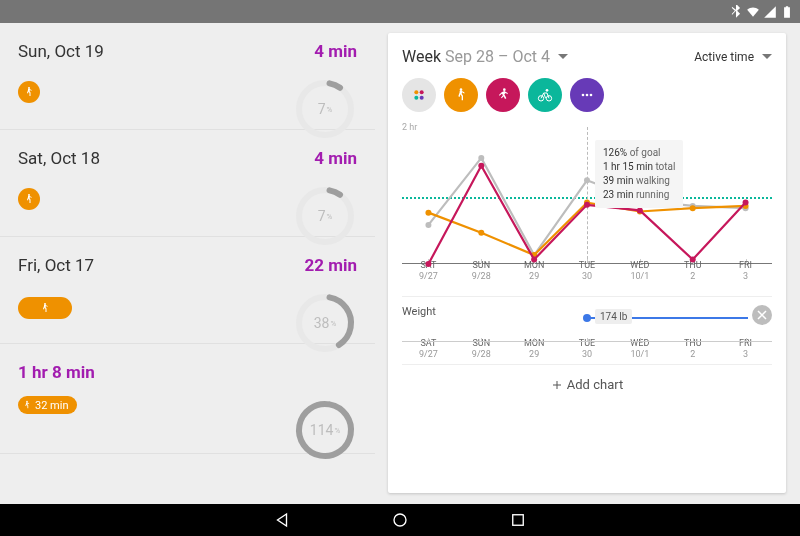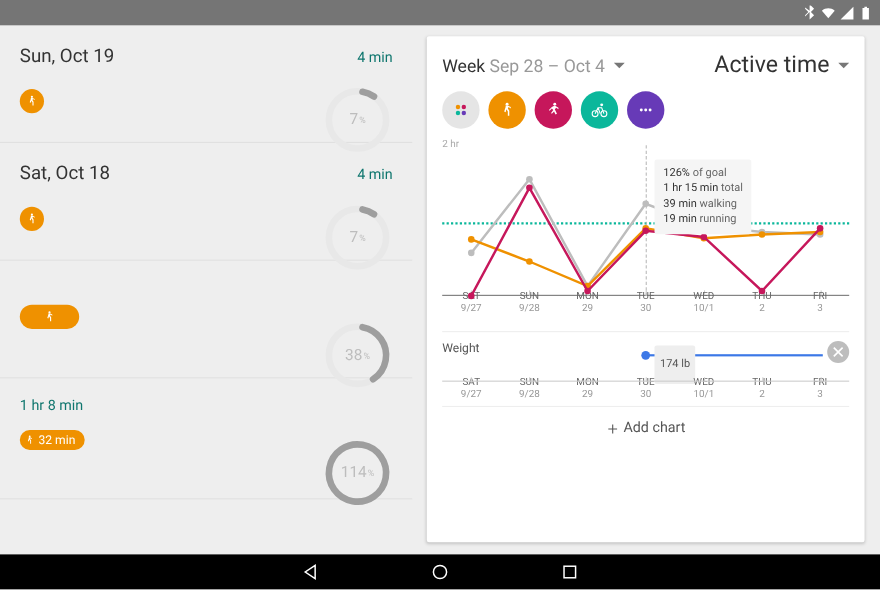--- a/index.html
+++ b/index.html
@@ -8,21 +8,21 @@
 .status-bar{height:23px;background:#757575;display:flex;justify-content:flex-end;align-items:center;padding-right:6px;gap:3px;color:#fff}
 .status-bar svg{width:14px;height:14px;fill:#fff}
 
 .content{position:absolute;top:23px;left:0;right:0;bottom:32px;display:flex}
 
 .day-list{width:375px;overflow:hidden}
 .day-item{border-bottom:1px solid #e0e0e0;padding:18px 18px 16px 18px;position:relative;height:107px}
 .day-item.short{height:110px}
 .day-header{display:flex;justify-content:space-between;align-items:baseline}
 .day-date{font-size:17px;color:#333;font-weight:400}
-.day-min{font-size:13px;color:#0f766e;font-weight:400}
+.day-min{font-size:17px;color:#a21caf;font-weight:700}
 .act-icon{width:22px;height:22px;border-radius:11px;background:#ef9100;display:flex;align-items:center;justify-content:center;margin-top:20px}
 .act-icon svg{width:12px;height:12px;fill:#fff}
 .act-pill{height:22px;border-radius:11px;background:#ef9100;display:flex;align-items:center;justify-content:center;margin-top:22px;padding:0 8px}
 .act-pill svg{width:12px;height:12px;fill:#fff}
 .act-pill-label{height:18px;border-radius:9px;background:#ef9100;display:inline-flex;align-items:center;padding:0 8px 0 4px;font-size:11px;color:#fff;margin-top:14px;gap:3px}
 .act-pill-label svg{width:10px;height:10px;fill:#fff}
 
 .ring{position:absolute;right:18px;top:54px;width:64px;height:64px}
 .ring-bg{stroke:#e8e8e8;stroke-width:6;fill:none}
 .ring-fg{stroke:#9e9e9e;stroke-width:6;fill:none;stroke-linecap:round}
@@ -30,21 +30,21 @@
 .ring-pct sup{font-size:8px;margin-left:1px}
 
 .chart-card{position:absolute;left:388px;top:10px;width:398px;height:460px;background:#fff;box-shadow:0 1px 3px rgba(0,0,0,0.18);border-radius:2px;padding:14px 14px 0 14px}
 
 .card-top{display:flex;align-items:center;gap:4px;margin-bottom:12px}
 .wk-lbl{font-size:16px;color:#333;font-weight:400}
 .wk-rng{font-size:16px;color:#999}
 .dd{margin-left:4px}
 .dd svg{width:10px;height:10px;fill:#777}
 .card-top-r{margin-left:auto;display:flex;align-items:center;gap:4px}
-.active-time{font-size:21px;color:#333}
+.active-time{font-size:12px;color:#333}
 
 .chips{display:flex;gap:8px;margin-bottom:10px}
 .chip{width:34px;height:34px;border-radius:17px;display:flex;align-items:center;justify-content:center}
 .chip svg{width:16px;height:16px;fill:#fff}
 .chip.gray{background:#e5e5e5}
 .chip.gray svg{fill:none}
 .chip.orange{background:#ef9100}
 .chip.magenta{background:#c6175b}
 .chip.teal{background:#0bb79b}
 .chip.purple{background:#673ab7}
@@ -59,21 +59,21 @@
 .vline{position:absolute;bottom:18px;top:5px;width:0;border-left:1px dashed #bbb}
 .tooltip{position:absolute;background:#f5f5f5;border-radius:2px;padding:6px 8px;font-size:10px;color:#666;line-height:1.4;white-space:nowrap}
 .tooltip b{color:#333;font-weight:400}
 
 .weight-sec{margin-top:14px;position:relative;height:64px;border-top:1px solid #eee;padding-top:8px}
 .weight-title{font-size:11px;color:#555;margin-bottom:6px}
 .weight-close{position:absolute;right:0;top:8px;width:20px;height:20px;border-radius:10px;background:#bdbdbd;display:flex;align-items:center;justify-content:center}
 .weight-close svg{width:10px;height:10px;fill:#fff}
 .weight-line{position:absolute;top:20px;height:2px;background:#3c78e7}
 .weight-dot{position:absolute;top:17px;width:8px;height:8px;border-radius:4px;background:#3c78e7}
-.weight-label{position:absolute;top:12px;background:#eee;padding:12px 5px;font-size:10px;color:#555;border-radius:2px}
+.weight-label{position:absolute;top:12px;background:#eee;padding:2px 5px;font-size:10px;color:#555;border-radius:2px}
 
 .add-chart{text-align:center;padding:12px 0;font-size:13px;color:#555;display:flex;align-items:center;justify-content:center;gap:4px;border-top:1px solid #eee;margin-top:4px}
 .add-chart svg{width:12px;height:12px;fill:#555}
 
 .navbar{position:absolute;bottom:0;left:0;right:0;height:32px;background:#000;display:flex;align-items:center;justify-content:center;gap:100px}
 .navbar svg{width:18px;height:18px;fill:none;stroke:#fff;stroke-width:1.8}
 
 svg.line-chart{position:absolute;inset:0}
 </style>
 </head>
@@ -122,20 +122,24 @@
             <circle cx="12" cy="4" r="2"></circle>
             <path d="M10 8l-2 6 2 1 1-4 2 3v6h2v-7l-2-3 1-2 3 2v-2l-4-2h-3z"></path>
           </svg>
         </div>
         <div class="ring"><svg width="64" height="64" viewBox="0 0 64 64">
             <circle class="ring-bg" cx="32" cy="32" r="26"></circle>
             <circle class="ring-fg" cx="32" cy="32" r="26" stroke-dasharray="163.36281798666926" stroke-dashoffset="151.9274207276024" transform="rotate(-80 32 32)"></circle>
           </svg><div class="ring-pct">7<sup>%</sup></div></div>
       </div>
       <div class="day-item">
+        <div class="day-header">
+          <span class="day-date">Fri, Oct 17</span>
+          <span class="day-min">22 min</span>
+        </div>
         <div class="act-pill" style="width:54px">
           <svg viewBox="0 0 24 24">
             <circle cx="12" cy="4" r="2"></circle>
             <path d="M10 8l-2 6 2 1 1-4 2 3v6h2v-7l-2-3 1-2 3 2v-2l-4-2h-3z"></path>
           </svg>
         </div>
         <div class="ring"><svg width="64" height="64" viewBox="0 0 64 64">
             <circle class="ring-bg" cx="32" cy="32" r="26"></circle>
             <circle class="ring-fg" cx="32" cy="32" r="26" stroke-dasharray="163.36281798666926" stroke-dashoffset="101.28494715173494" transform="rotate(-80 32 32)"></circle>
           </svg><div class="ring-pct">38<sup>%</sup></div></div>
@@ -266,21 +270,21 @@
           <circle cx="343.57142857142856" cy="83.93333333333334" r="3" fill="#ef9100"></circle>
           <polyline points="26.428571428571427,142 79.28571428571428,43.733333333333334 132.14285714285714,137.53333333333333 184.99999999999997,82.81666666666666 237.85714285714283,88.4 290.7142857142857,137.53333333333333 343.57142857142856,80.58333333333334" fill="none" stroke="#c6175b" stroke-width="2.2"></polyline>
           <circle cx="26.428571428571427" cy="142" r="3" fill="#c6175b"></circle>
           <circle cx="79.28571428571428" cy="43.733333333333334" r="3" fill="#c6175b"></circle>
           <circle cx="132.14285714285714" cy="137.53333333333333" r="3" fill="#c6175b"></circle>
           <circle cx="184.99999999999997" cy="82.81666666666666" r="3" fill="#c6175b"></circle>
           <circle cx="237.85714285714283" cy="88.4" r="3" fill="#c6175b"></circle>
           <circle cx="290.7142857142857" cy="137.53333333333333" r="3" fill="#c6175b"></circle>
           <circle cx="343.57142857142856" cy="80.58333333333334" r="3" fill="#c6175b"></circle>
         </svg>
-        <div class="tooltip" style="left: 193px; top: 18px;"><b>126%</b> of goal<br><b>1 hr 15 min</b> total<br><b>39 min</b> walking<br><b>19 min</b> running</div>
+        <div class="tooltip" style="left: 193px; top: 18px;"><b>126%</b> of goal<br><b>1 hr 15 min</b> total<br><b>39 min</b> walking<br><b>23 min</b> running</div>
       </div>
 
     <div class="weight-sec" id="weight-sec">
       <div class="weight-title">Weight</div>
       <div class="weight-close">
           <svg viewBox="0 0 10 10">
             <path d="M1 1l8 8M9 1l-8 8" stroke="#fff" stroke-width="1.5"></path>
           </svg>
         </div>
     <div class="weight-line" style="left: 185px; right: 24px;"></div>

